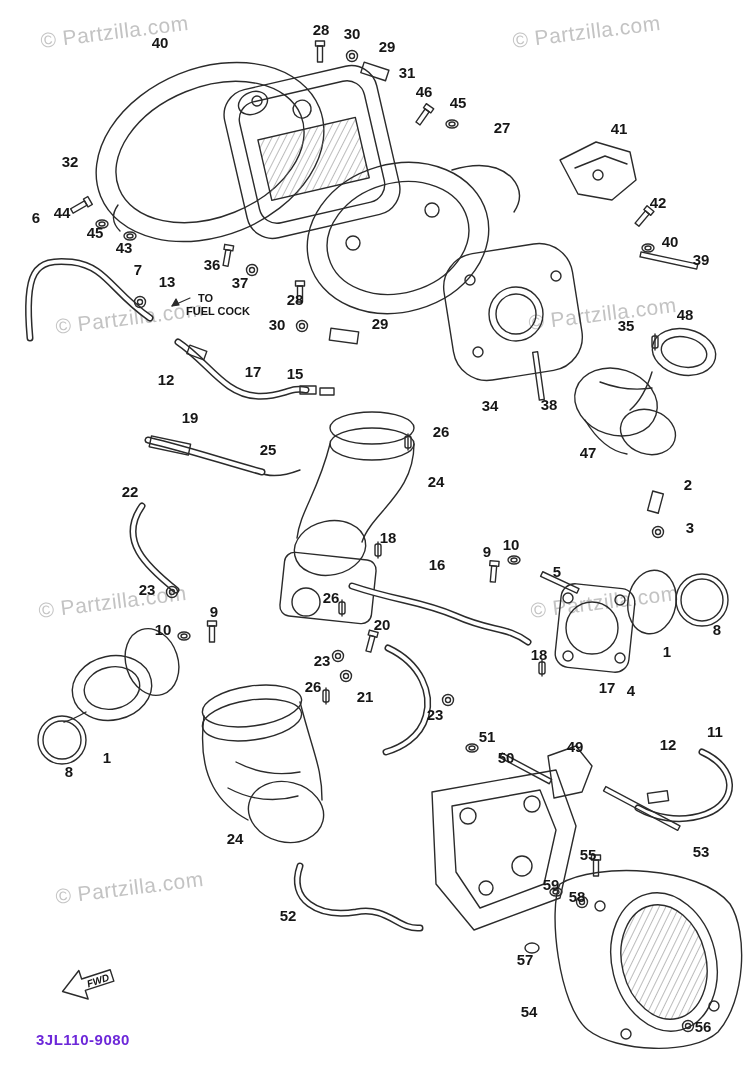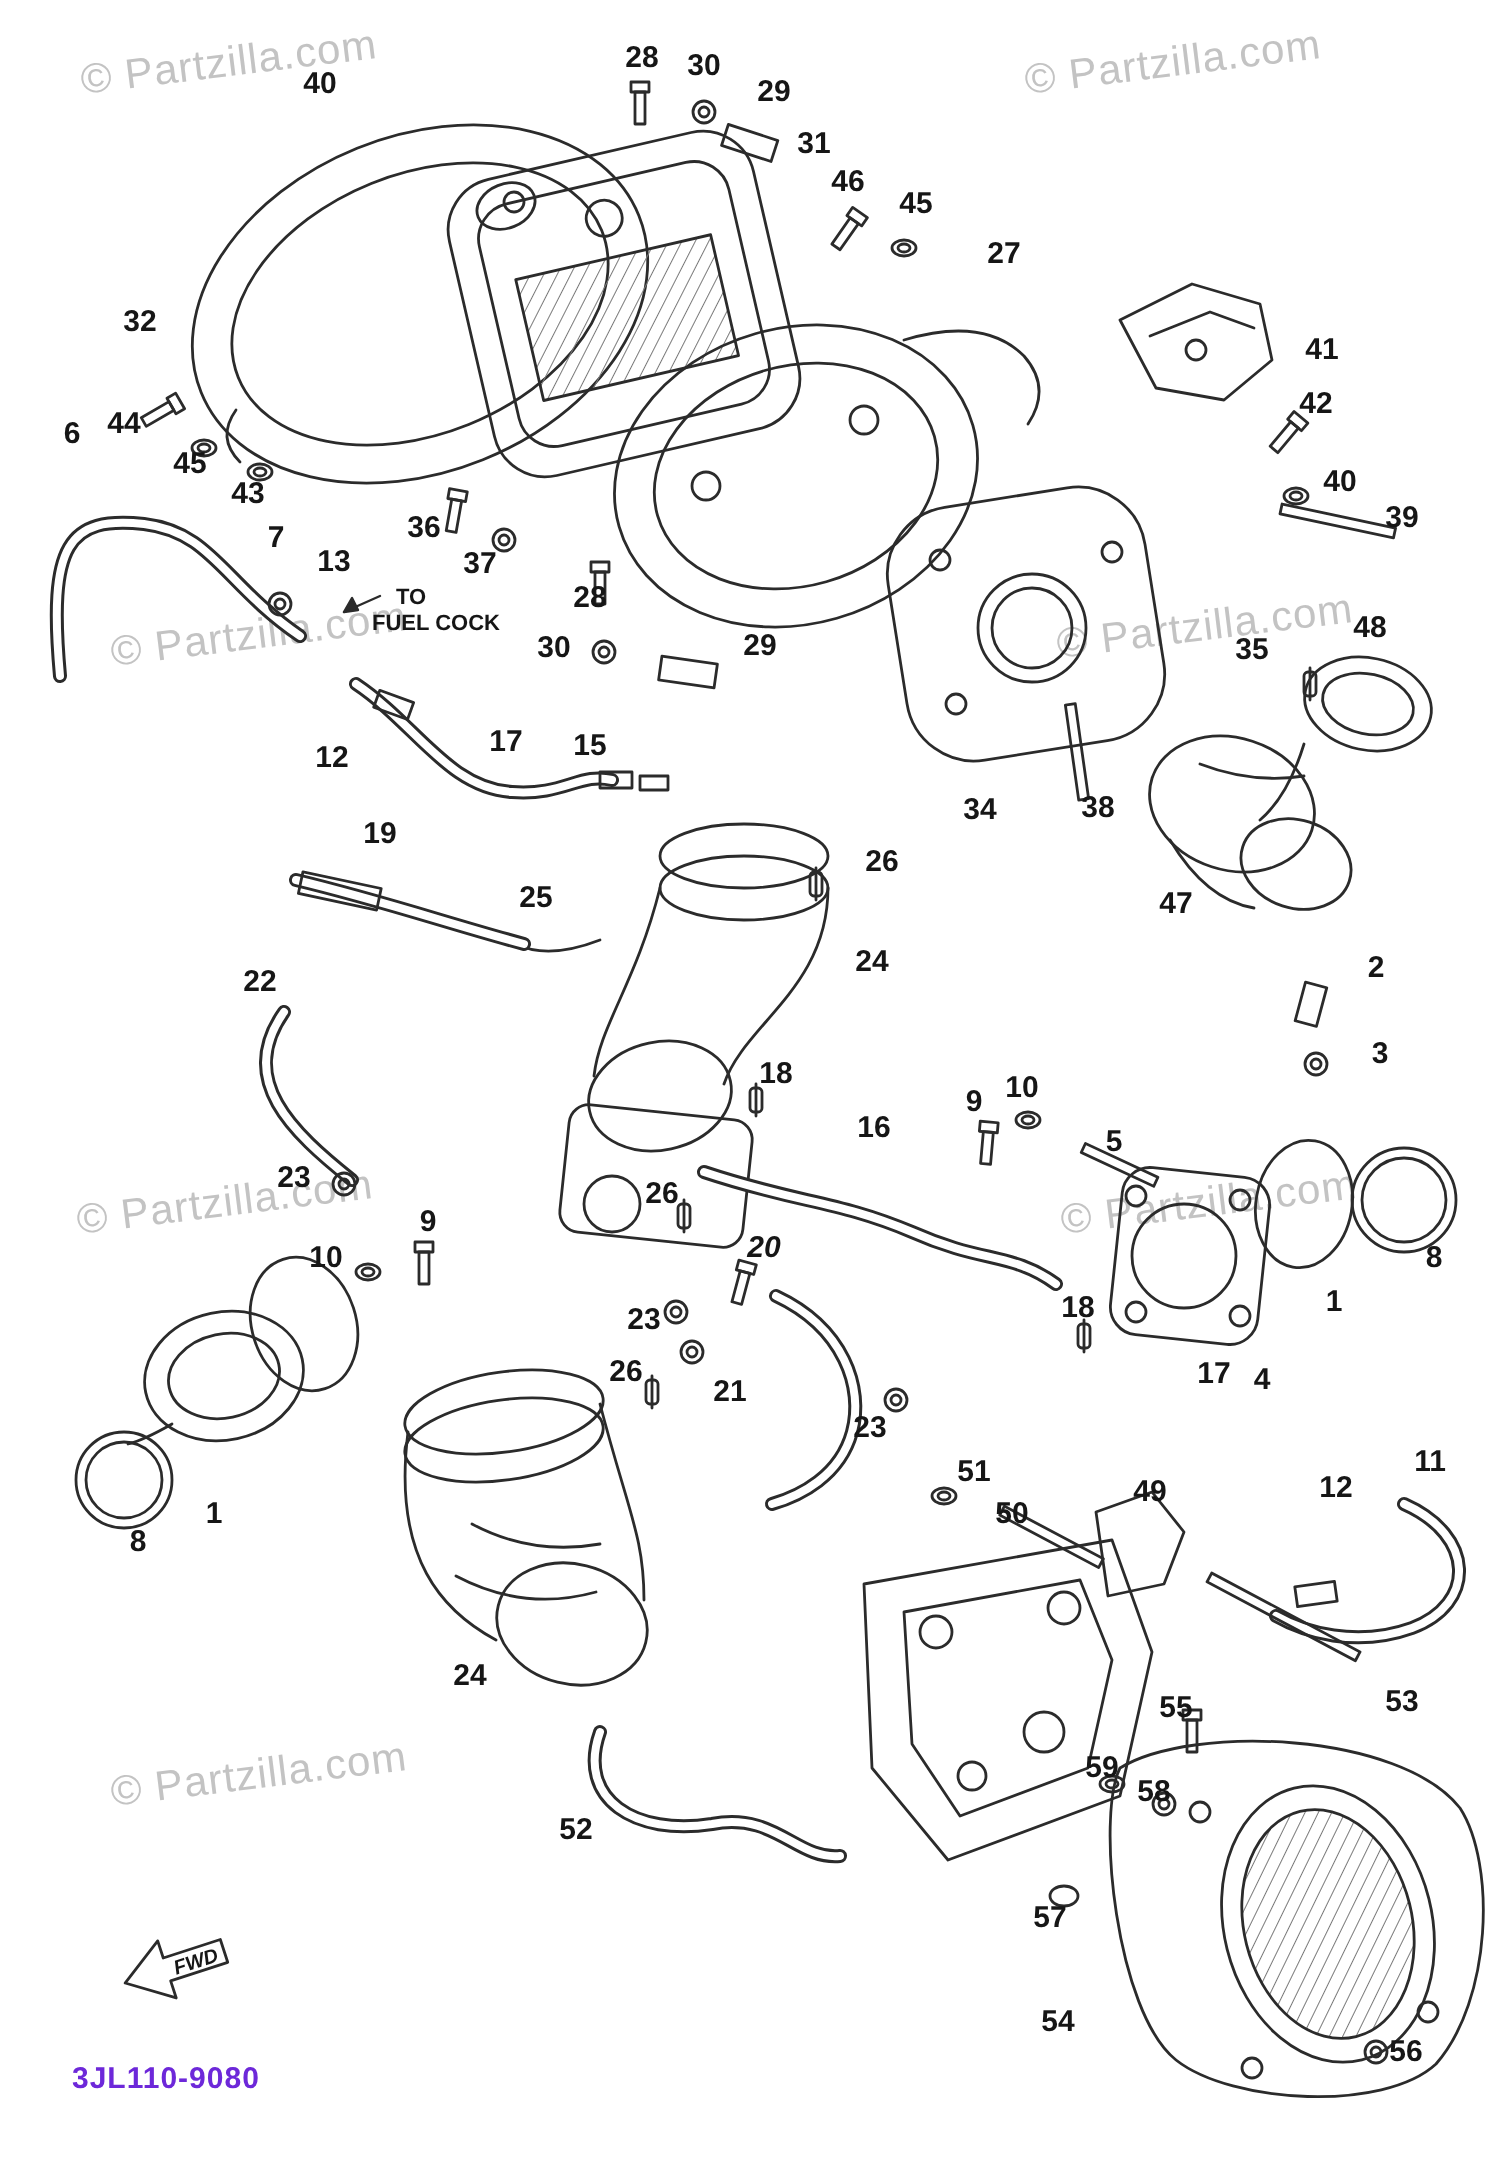--- a/index.html
+++ b/index.html
@@ -262,21 +262,21 @@
 
   <div class="layer" id="callout-layer">
       <span class="callout" style="left: 160px; top: 42px;">40</span>
       <span class="callout" style="left: 321px; top: 29px;">28</span>
       <span class="callout" style="left: 352px; top: 33px;">30</span>
       <span class="callout" style="left: 387px; top: 46px;">29</span>
       <span class="callout" style="left: 407px; top: 72px;">31</span>
       <span class="callout" style="left: 424px; top: 91px;">46</span>
       <span class="callout" style="left: 458px; top: 102px;">45</span>
       <span class="callout" style="left: 502px; top: 127px;">27</span>
-      <span class="callout" style="left: 661px; top: 128px; margin-top: 47px;">41</span>
+      <span class="callout" style="left: 619px; top: 128px;">41</span>
       <span class="callout" style="left: 70px; top: 161px;">32</span>
       <span class="callout" style="left: 658px; top: 202px;">42</span>
       <span class="callout" style="left: 62px; top: 212px;">44</span>
       <span class="callout" style="left: 95px; top: 232px;">45</span>
       <span class="callout" style="left: 670px; top: 241px;">40</span>
       <span class="callout" style="left: 701px; top: 259px;">39</span>
       <span class="callout" style="left: 36px; top: 217px;">6</span>
       <span class="callout" style="left: 124px; top: 247px;">43</span>
       <span class="callout" style="left: 138px; top: 269px;">7</span>
       <span class="callout" style="left: 167px; top: 281px;">13</span>
@@ -304,21 +304,21 @@
       <span class="callout" style="left: 437px; top: 564px;">16</span>
       <span class="callout" style="left: 487px; top: 551px;">9</span>
       <span class="callout" style="left: 511px; top: 544px;">10</span>
       <span class="callout" style="left: 557px; top: 571px;">5</span>
       <span class="callout" style="left: 147px; top: 589px;">23</span>
       <span class="callout" style="left: 331px; top: 597px;">26</span>
       <span class="callout" style="left: 717px; top: 629px;">8</span>
       <span class="callout" style="left: 667px; top: 651px;">1</span>
       <span class="callout" style="left: 214px; top: 611px;">9</span>
       <span class="callout" style="left: 163px; top: 629px;">10</span>
-      <span class="callout" style="left: 382px; top: 624px; font-style: italic;">20</span>
+      <span class="callout" style="left: 382px; top: 624px;">20</span>
       <span class="callout" style="left: 322px; top: 660px;">23</span>
       <span class="callout" style="left: 539px; top: 654px;">18</span>
       <span class="callout" style="left: 607px; top: 687px; text-align: right;">17</span>
       <span class="callout" style="left: 631px; top: 690px;">4</span>
       <span class="callout" style="left: 313px; top: 686px;">26</span>
       <span class="callout" style="left: 365px; top: 696px;">21</span>
       <span class="callout" style="left: 715px; top: 731px;">11</span>
       <span class="callout" style="left: 668px; top: 744px;">12</span>
       <span class="callout" style="left: 435px; top: 714px;">23</span>
       <span class="callout" style="left: 487px; top: 736px;">51</span>

